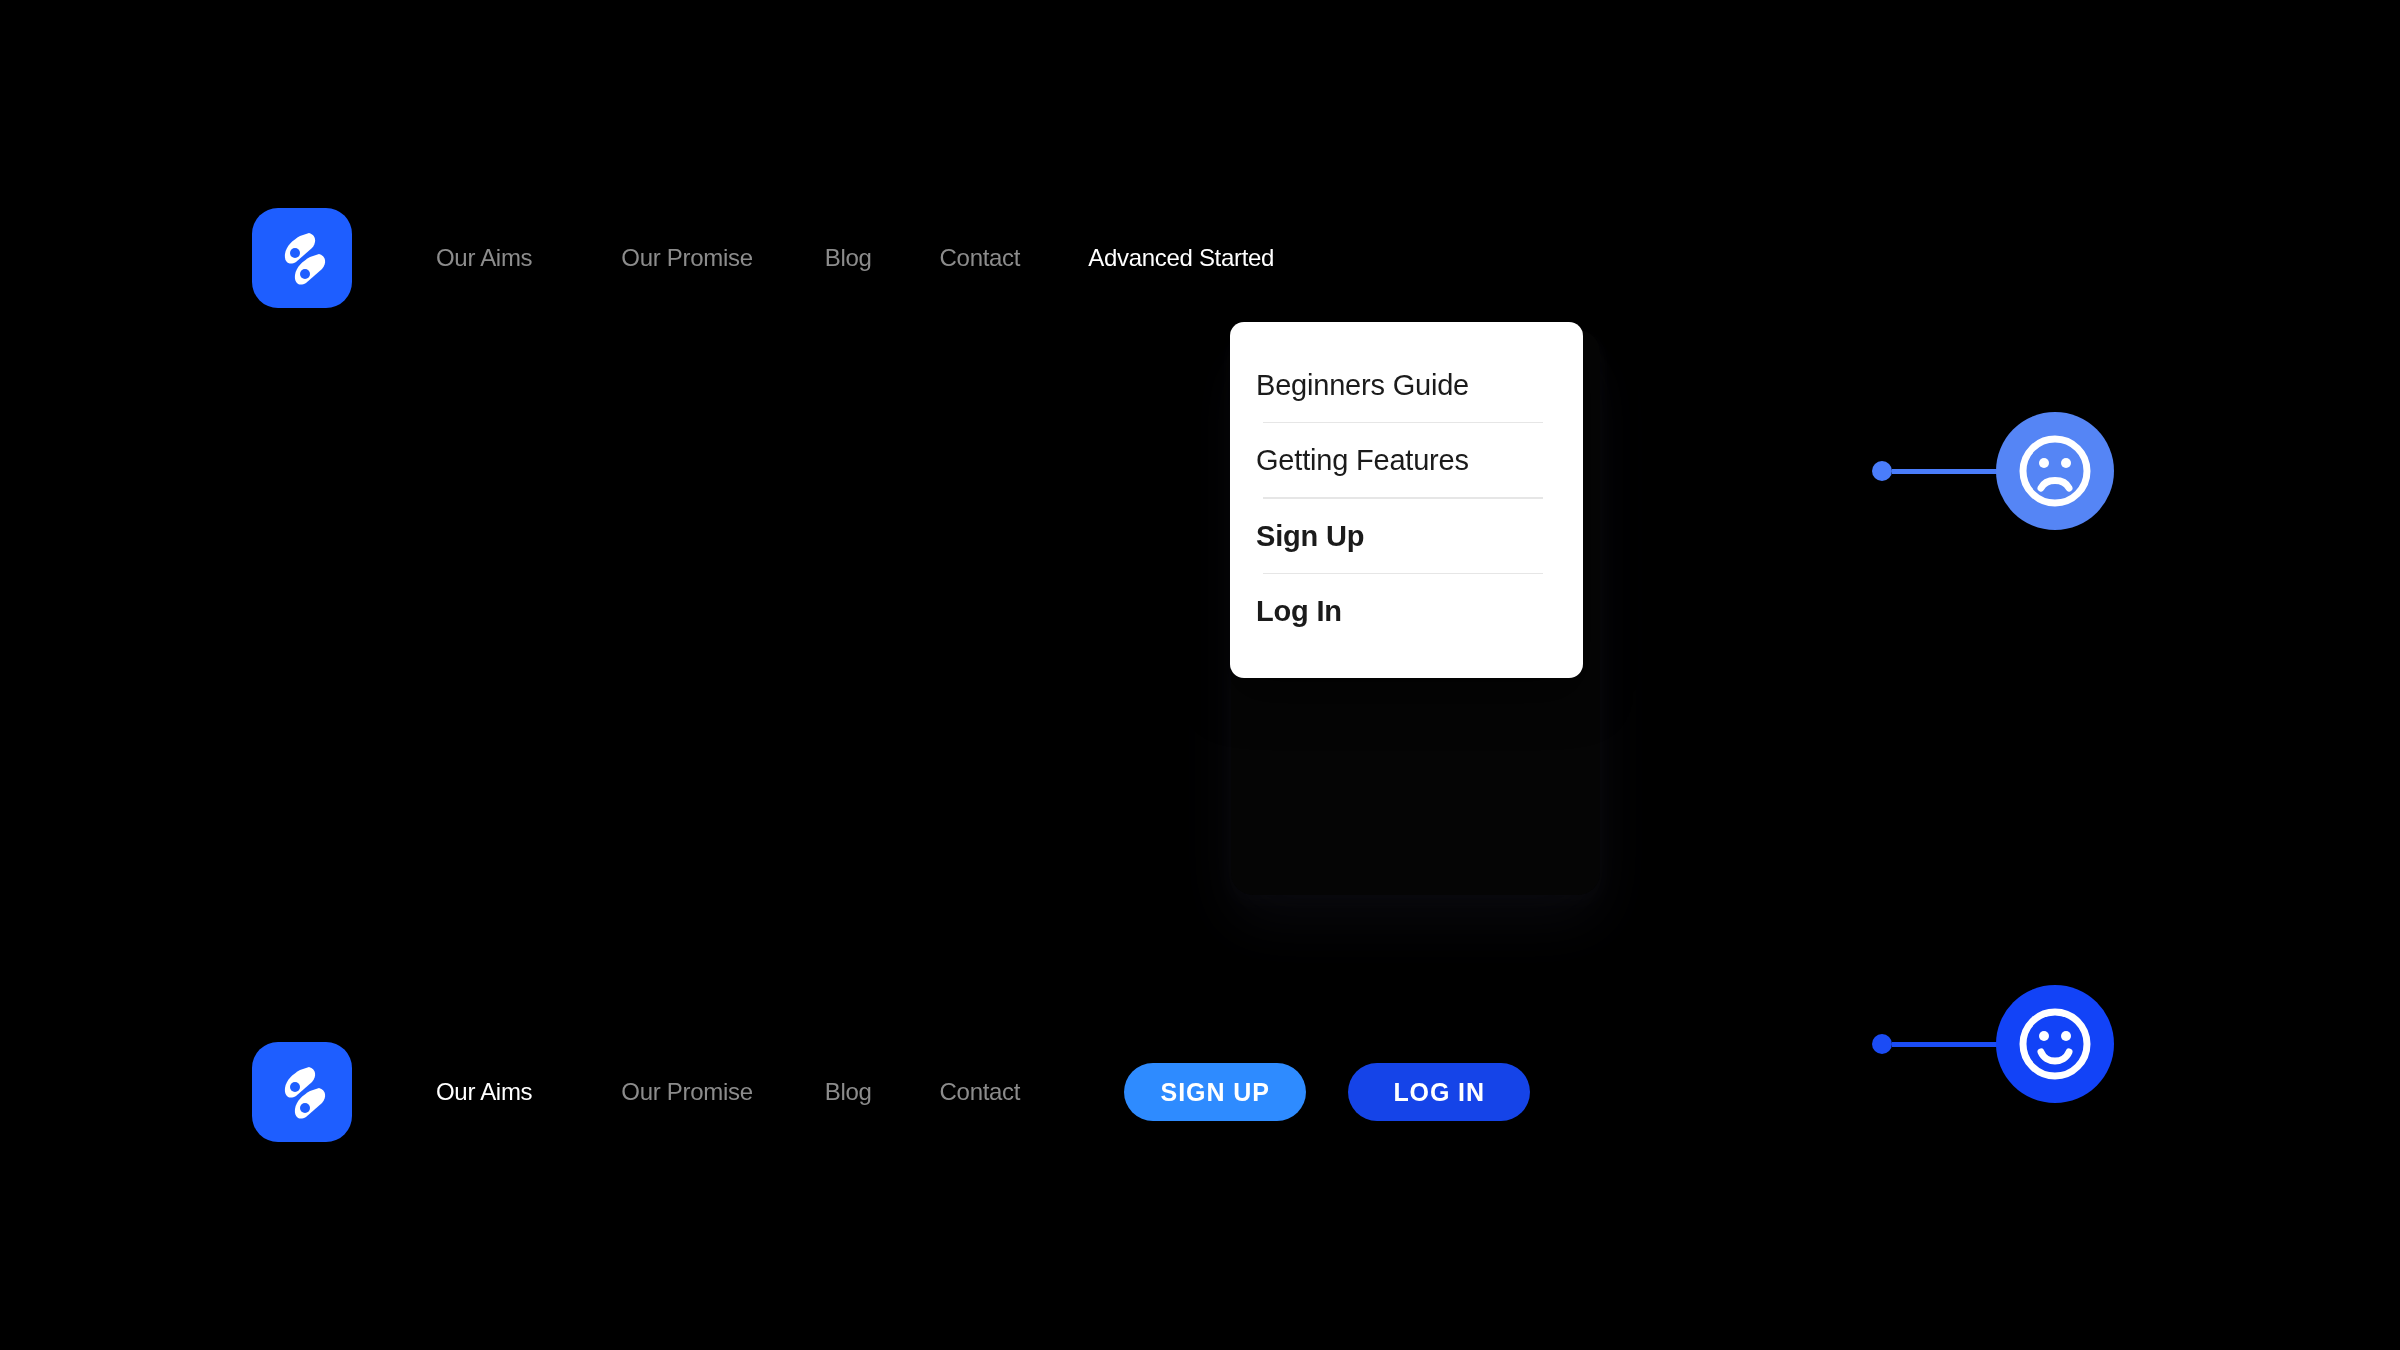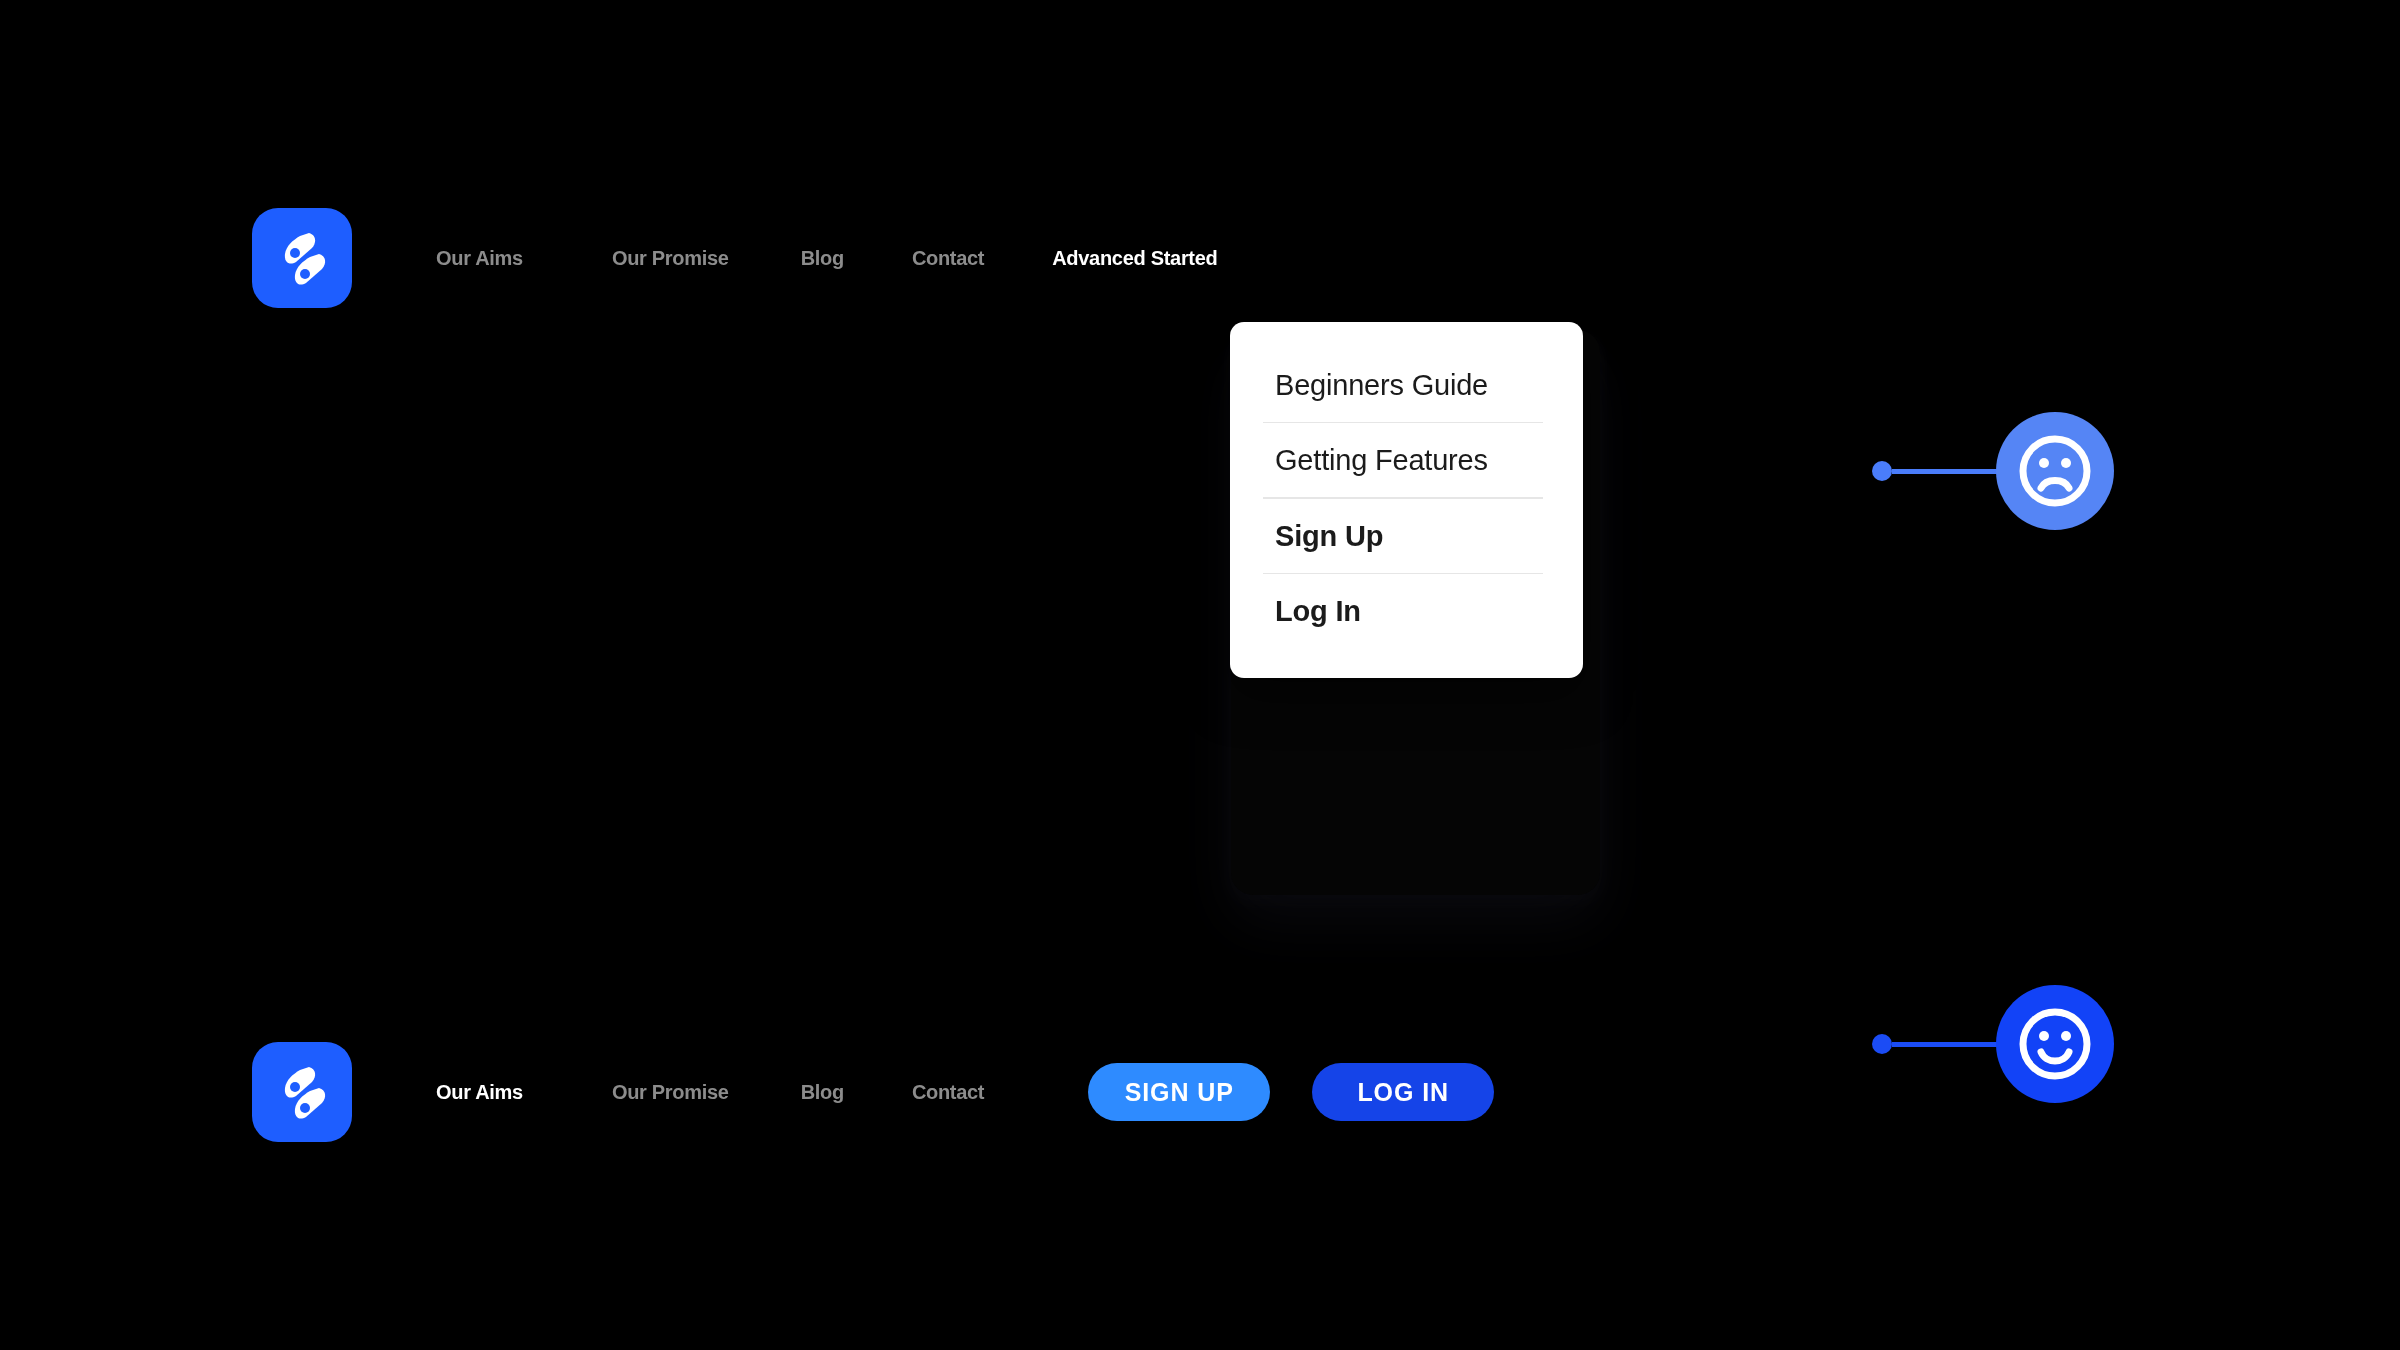--- a/index.html
+++ b/index.html
@@ -39,22 +39,22 @@
   .nav-row {
     position: absolute;
     display: flex;
     align-items: center;
   }
   .nav-links {
     display: flex;
     align-items: center;
   }
   .nav-link {
-    font-size: 20px;
-    font-weight: bold;
+    font-size: 24px;
+    font-weight: normal;
     letter-spacing: -0.3px;
     color: #8c8c8c;
     white-space: nowrap;
     cursor: pointer;
     line-height: 1;
   }
   .nav-link.active {
     color: #ffffff;
   }
 
@@ -88,21 +88,21 @@
     top: 322px;
     width: 353px;
     background: #ffffff;
     border-radius: 14px;
     padding: 26px 0 30px 0;
     box-shadow: 0 18px 46px rgba(0,0,0,0.55);
   }
   .menu-item {
     font-size: 29px;
     color: #1b1b1b;
-    padding: 0 0 0 45px;
+    padding: 0 0 0 26px;
     height: 74px;
     display: flex;
     align-items: center;
     cursor: pointer;
     letter-spacing: -0.2px;
     line-height: 1;
   }
   .menu-item.strong { font-weight: bold; }
   .menu-div {
     height: 1px;

